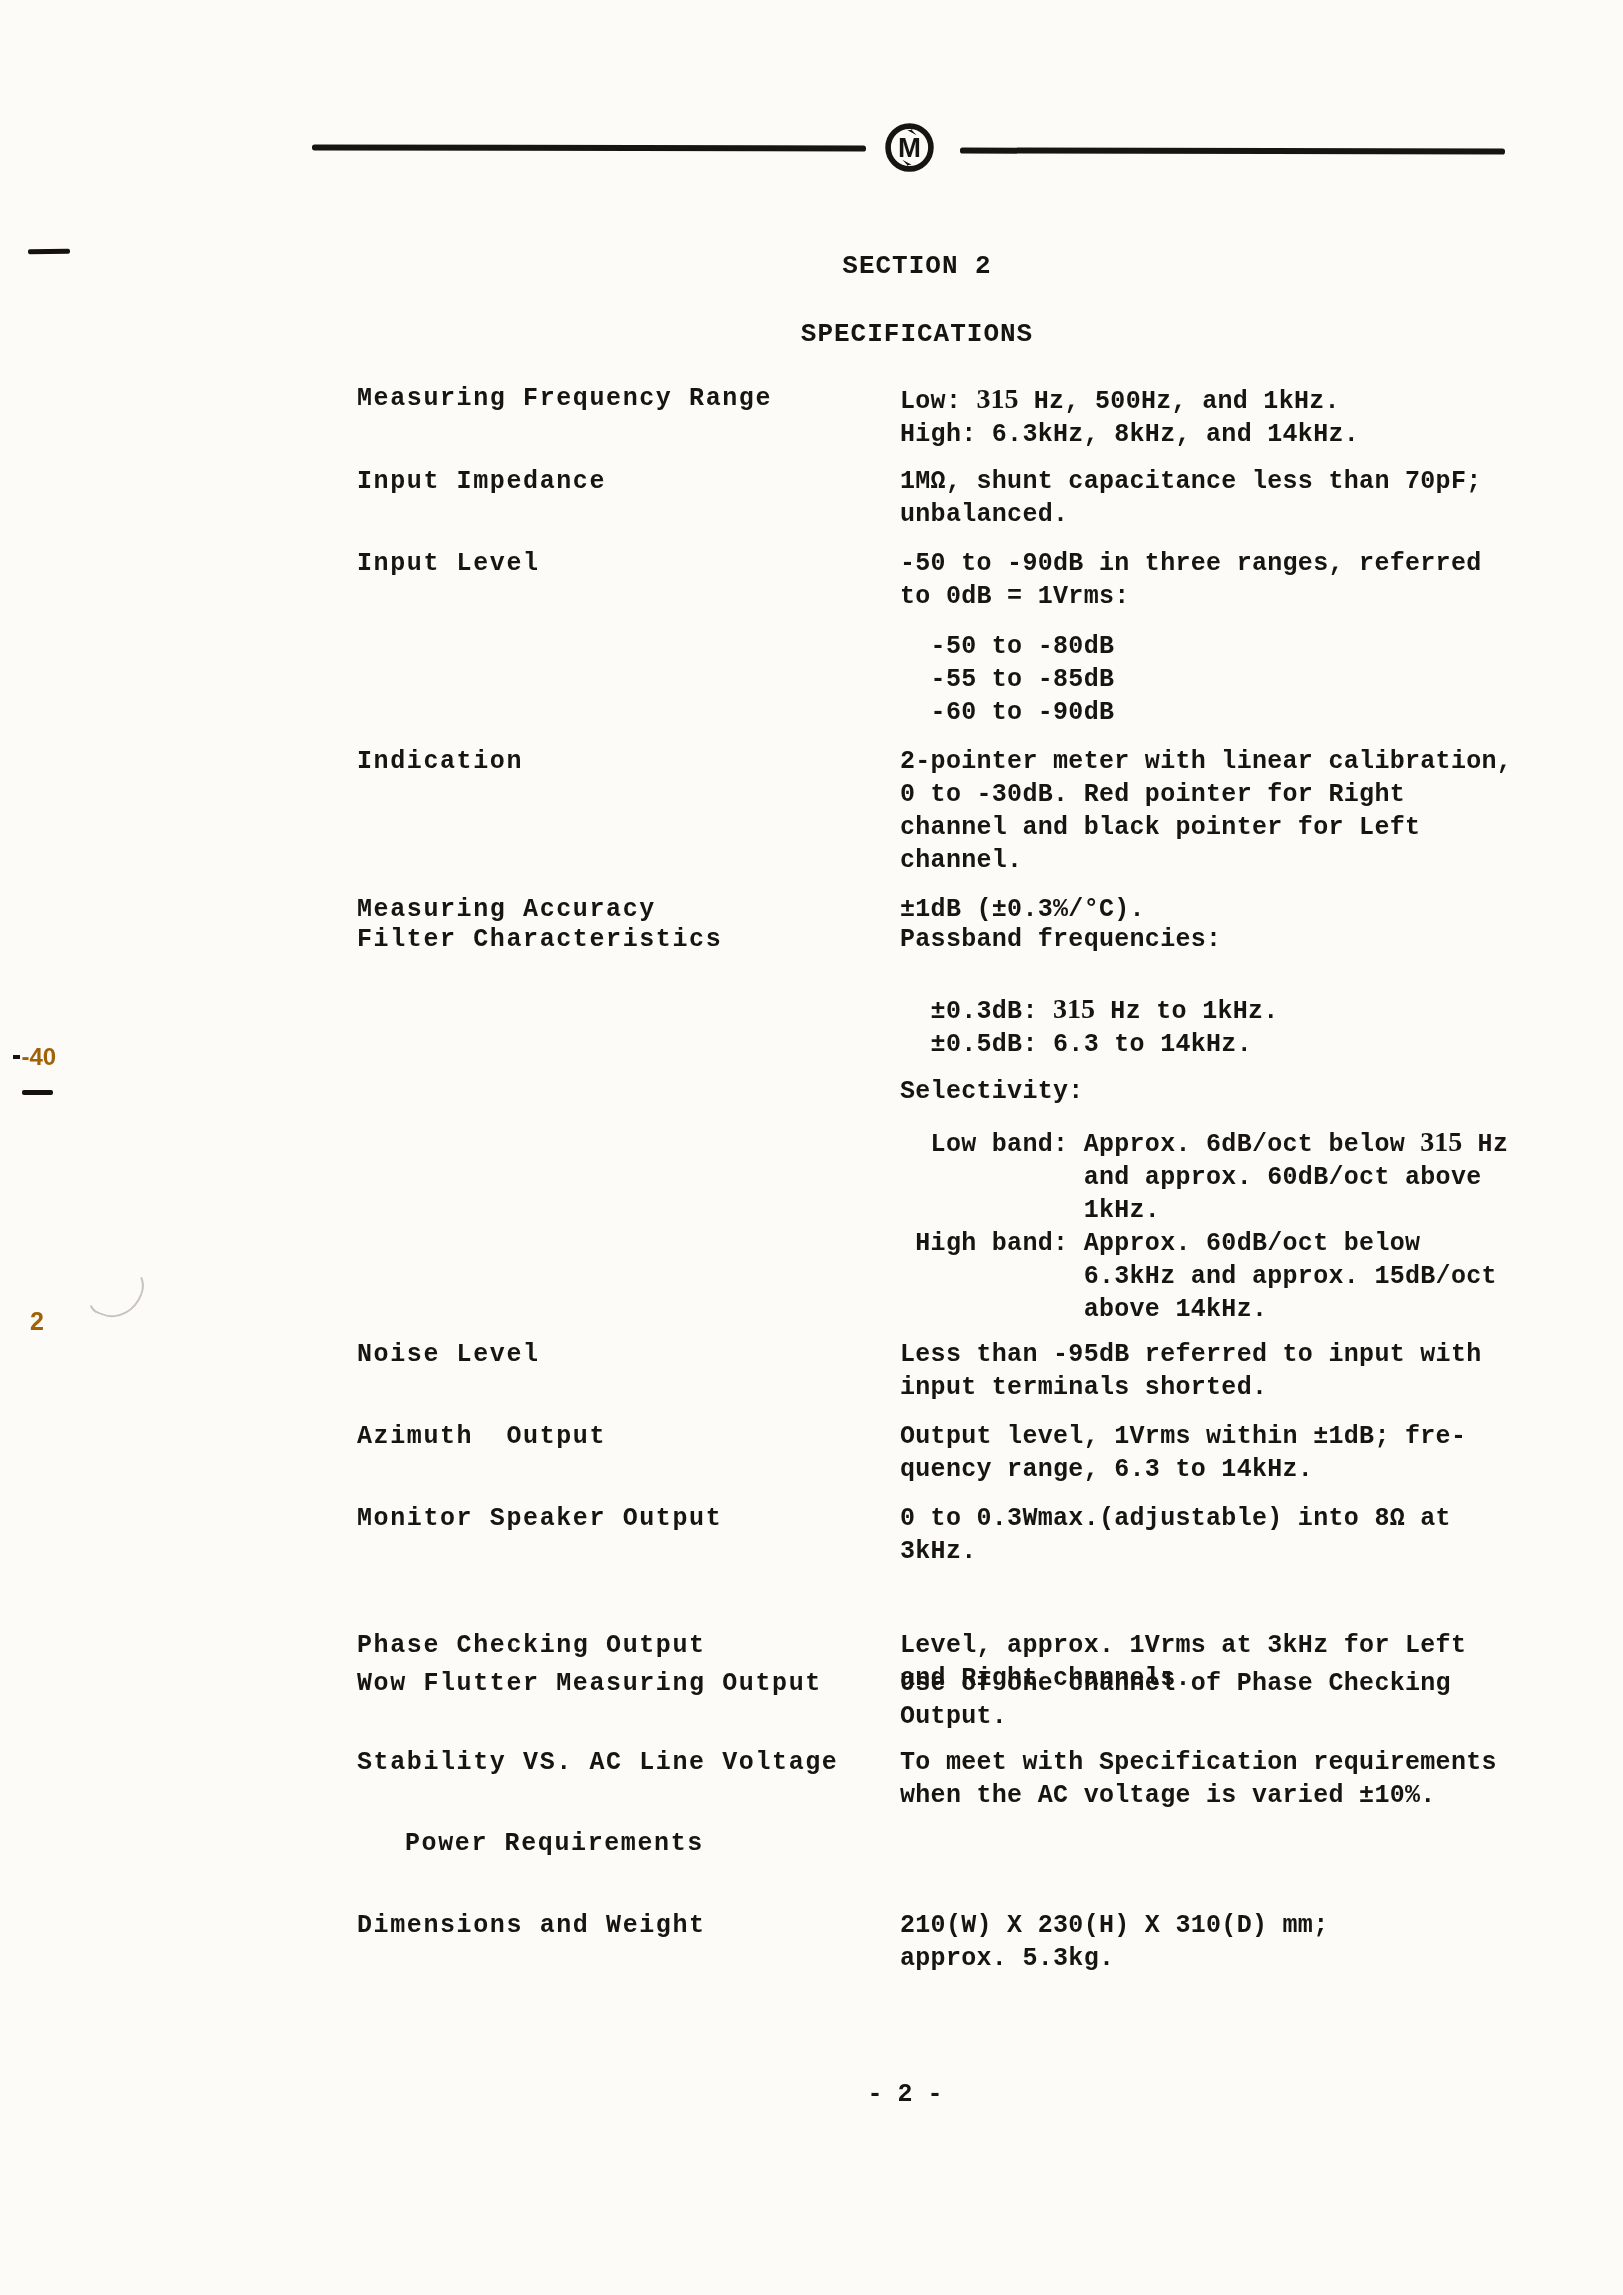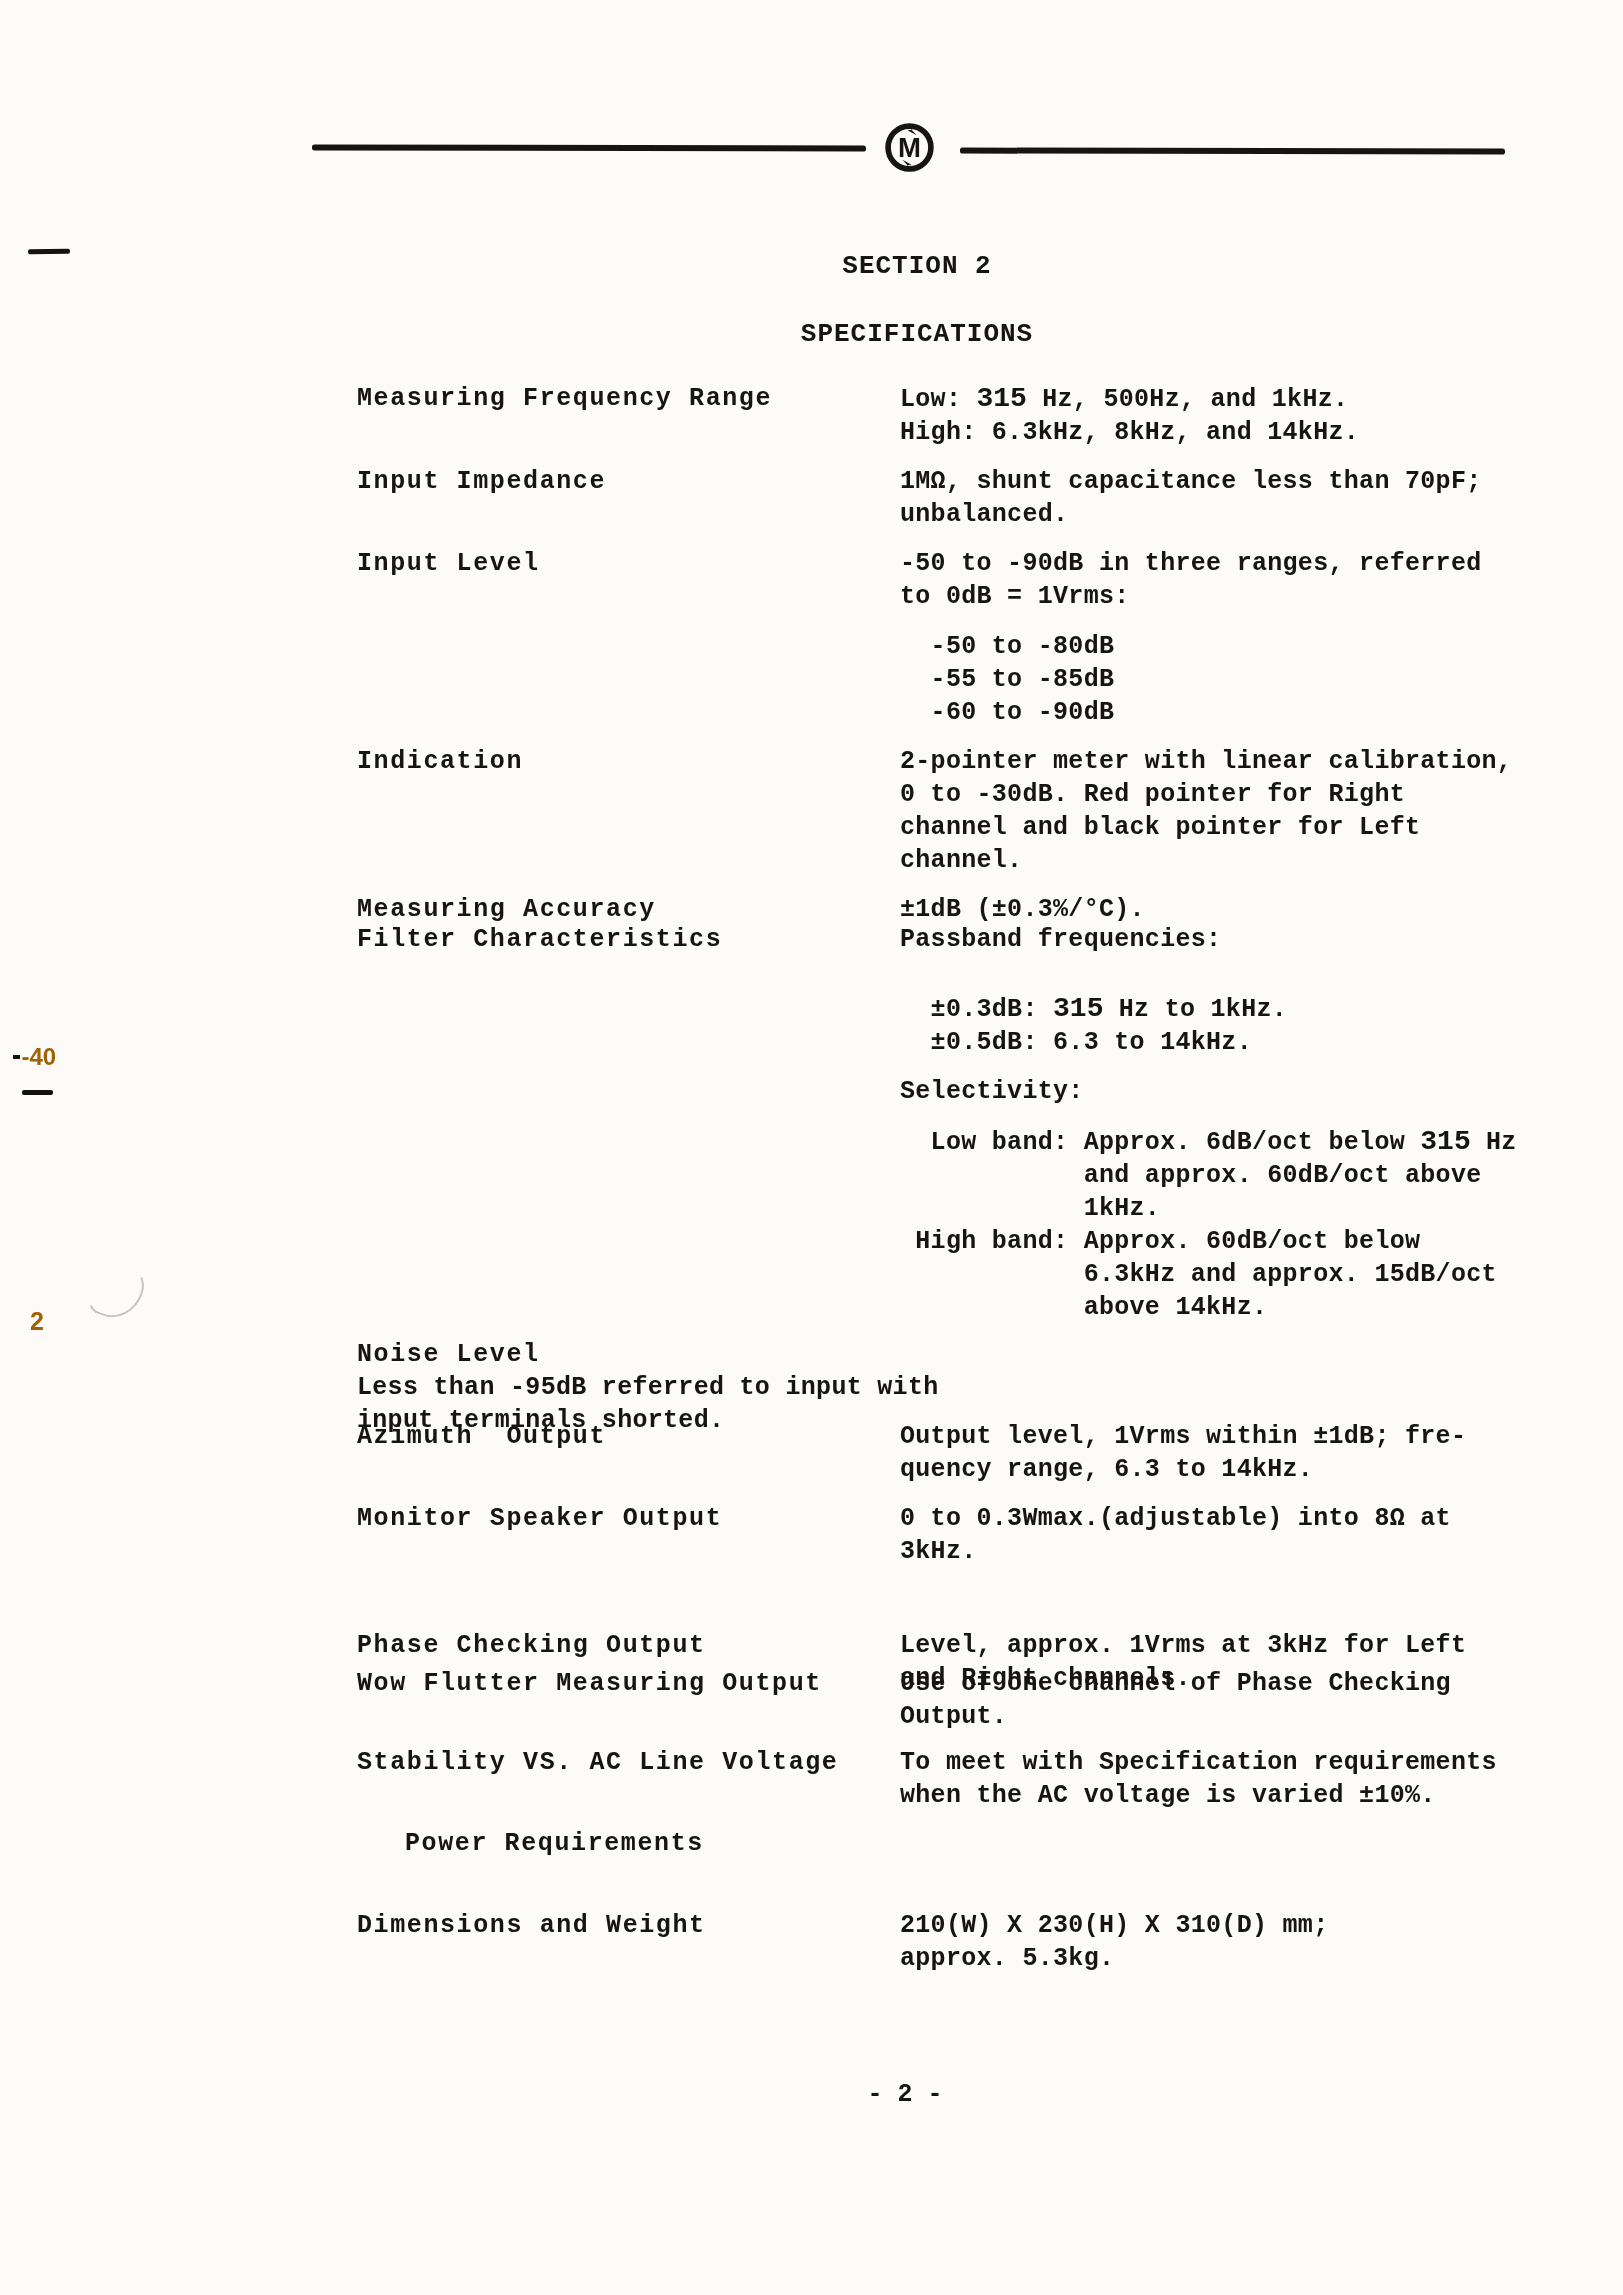--- a/index.html
+++ b/index.html
@@ -29,30 +29,30 @@
   .row:nth-child(1)  { top:382px; }
   .row:nth-child(2)  { top:465px; }
   .row:nth-child(3)  { top:547px; }
   .row:nth-child(4)  { top:630px; }
   .row:nth-child(5)  { top:745px; }
   .row:nth-child(6)  { top:893px; }
   .row:nth-child(7)  { top:923px; }
   .row:nth-child(8)  { top:992px; }
   .row:nth-child(9)  { top:1075px; }
   .row:nth-child(10) { top:1125px; }
-  .row:nth-child(11) { top:1338px;flex-direction:column; }
+  .row:nth-child(11) { top:1338px; }
   .row:nth-child(12) { top:1420px; }
   .row:nth-child(13) { top:1502px; }
   .row:nth-child(14) { top:1629px; }
   .row:nth-child(15) { top:1667px; }
   .row:nth-child(16) { top:1746px; }
   .row:nth-child(17) { top:1827px;margin-left:48px; }
   .row:nth-child(18) { top:1909px; }
   
-  .ins315 { font-family:Liberation Mono, monospace; font-size:28px; letter-spacing:0; }
+  .ins315 { font-family:Liberation Serif, serif; font-size:28px; letter-spacing:0; }
   
   .dash { position:absolute; background:#14110e; border-radius:2px; }
   .dash-top { left:28px; top:249px; width:42px; height:5.2px; transform:rotate(-1deg); }
   .dash-mid { left:21.6px; top:1090px; width:31px; height:5.2px; }
   .mark { position:absolute; font-family:"Liberation Sans",sans-serif;
           font-weight:bold; color:#a16207; line-height:1; }
   .mark-40 { left:13px; top:1045px; font-size:24px; display:flex; align-items:center; }
   .mark-40 .minidash { width:6.5px; height:3.3px; background:#14110e; margin-right:2px; }
   .mark-2 { left:30px; top:1309px; font-size:25px; }
   

